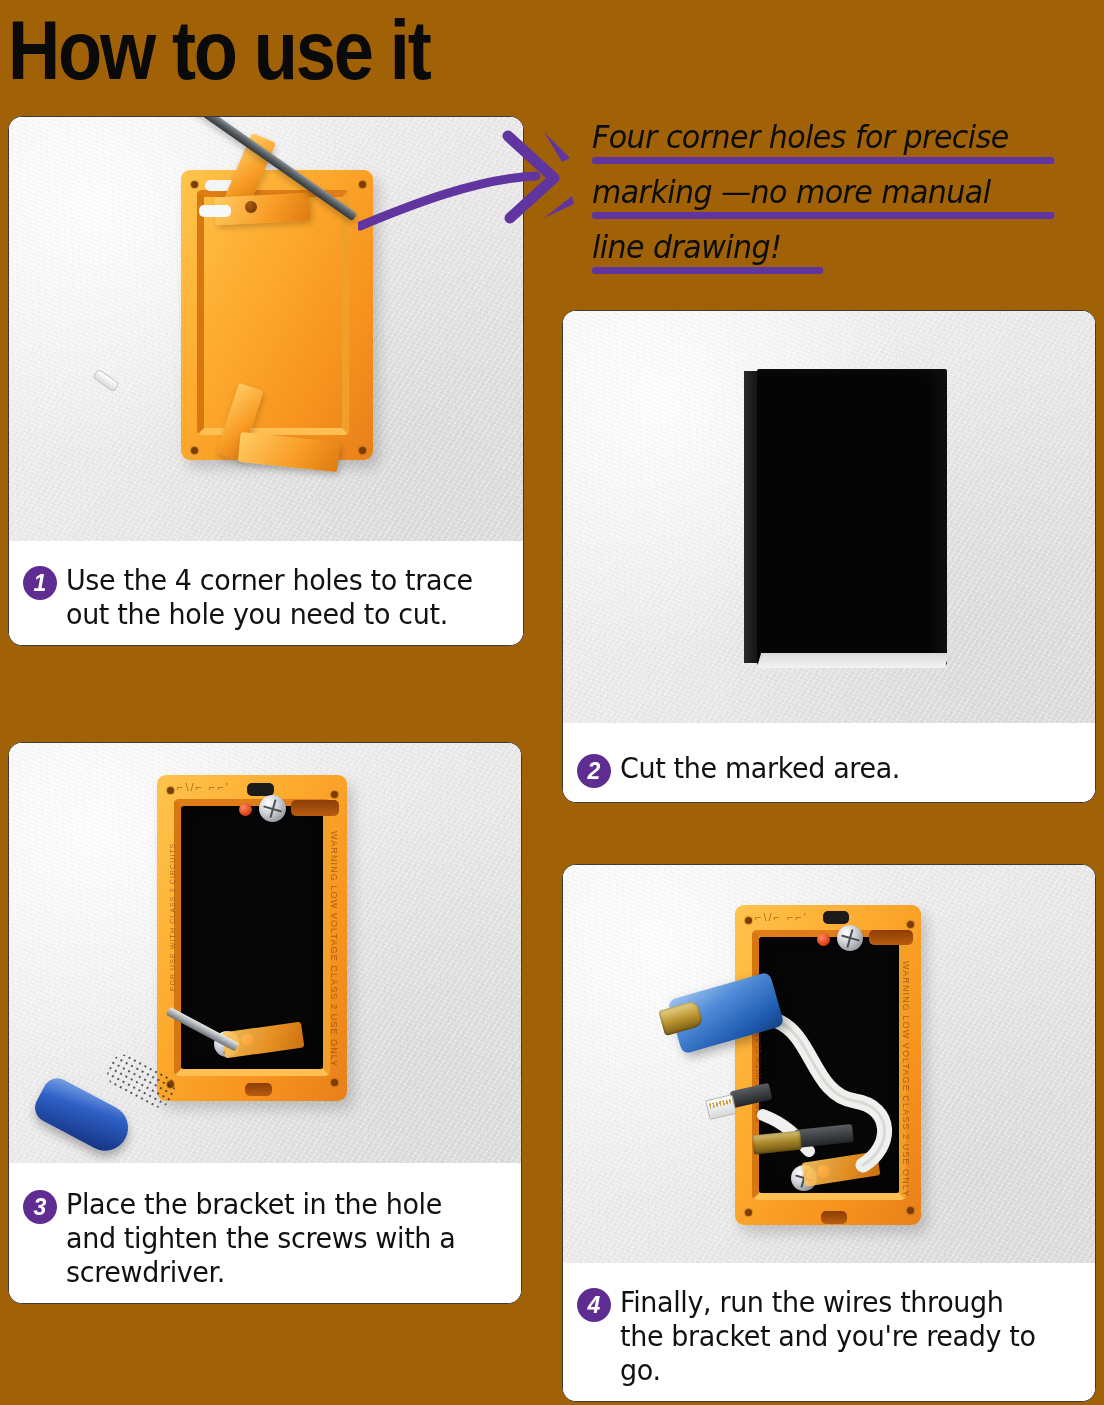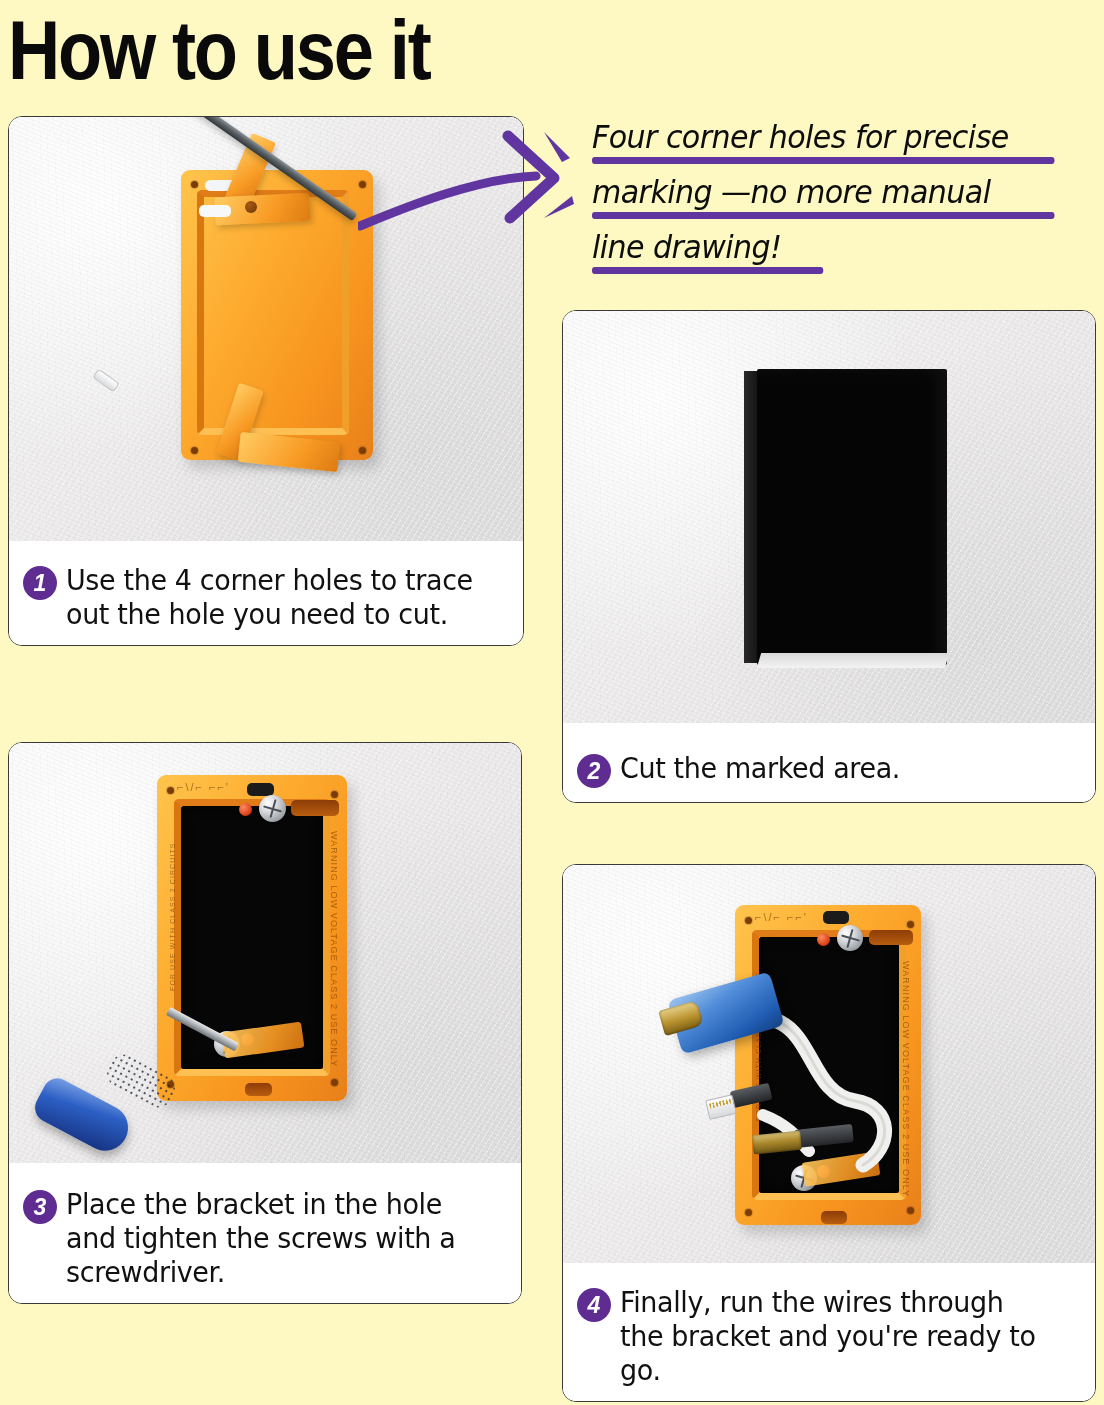--- a/index.html
+++ b/index.html
@@ -9,21 +9,21 @@
     height: 1405px;
     background: #ffffff;
     font-family: "Liberation Sans", sans-serif;
     overflow: hidden;
   }
 
   #root {
     position: relative;
     width: 1104px;
     height: 1405px;
-    background: #fef9c3;
+    background: #a16207;
   }
 
   
   .title {
     position: absolute;
     left: 8px;
     top: 4px;
     font-family: "Liberation Sans", sans-serif;
     font-weight: bold;
     font-size: 84px;

